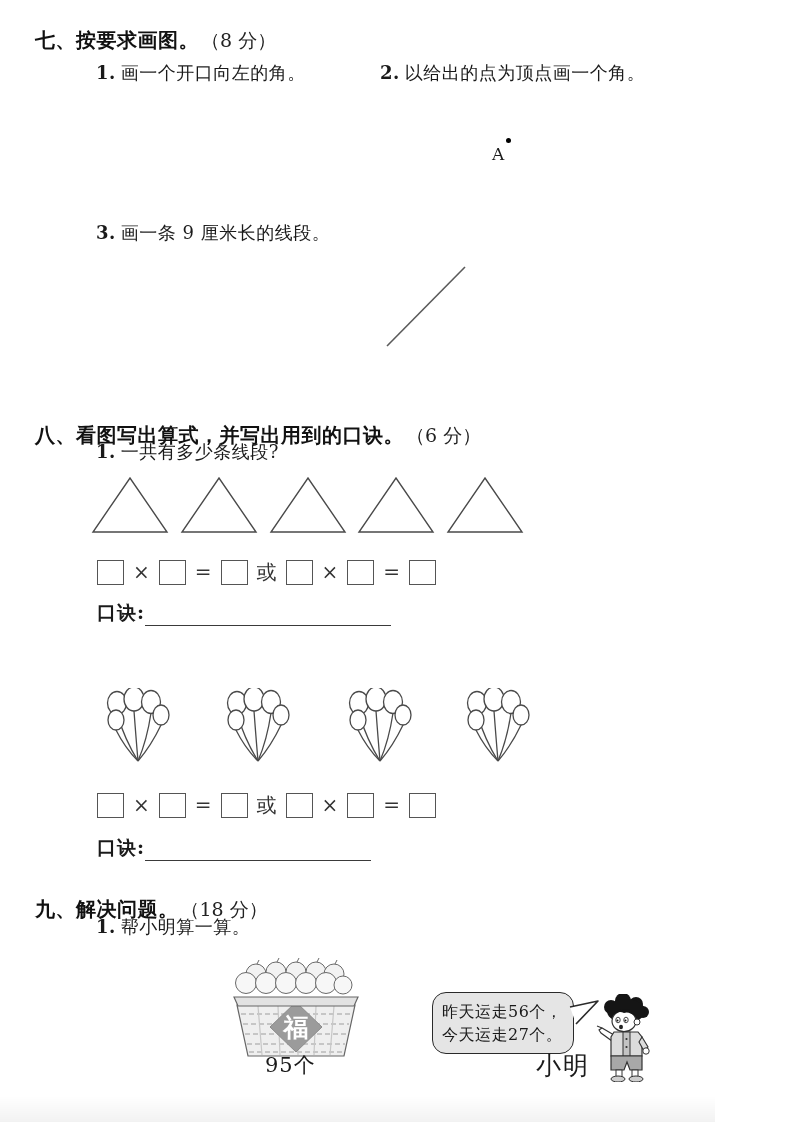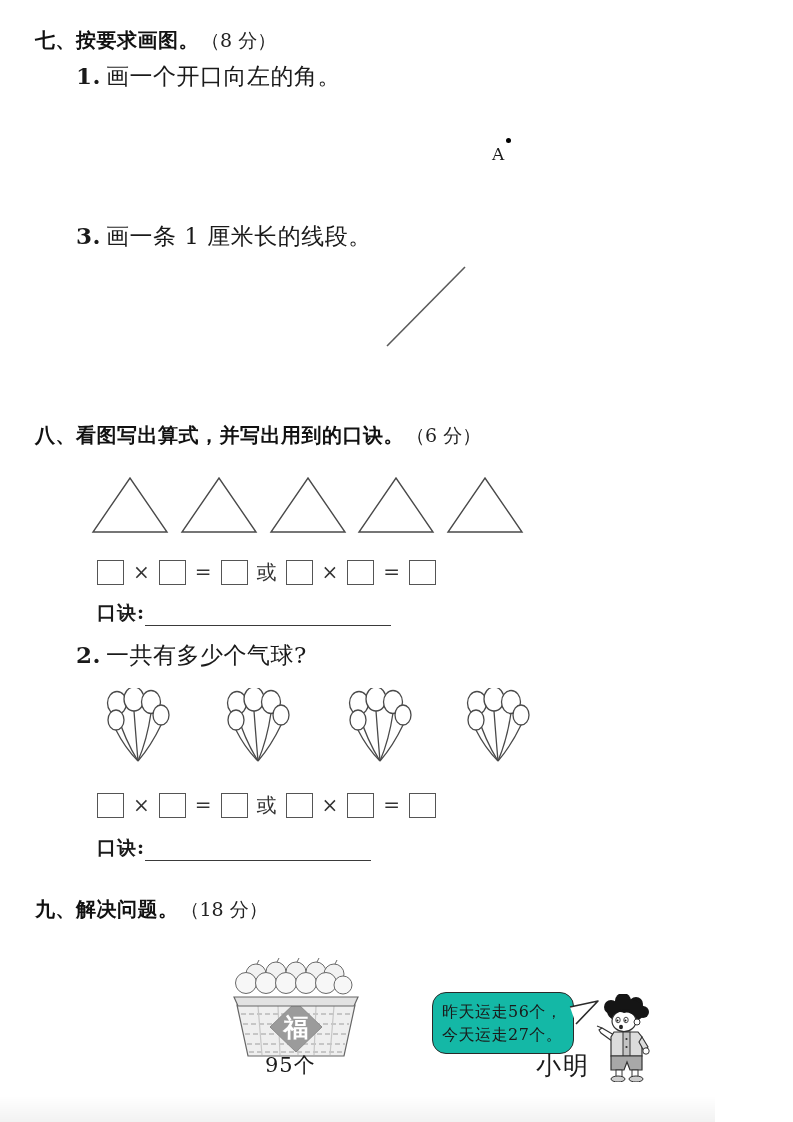--- a/index.html
+++ b/index.html
@@ -2,66 +2,72 @@
 <html><head>
 <meta charset="utf-8">
 <style>
   html,body{margin:0;padding:0;background:#fff;}
   .page{position:relative;width:715px;height:1122px;background:#ffffff;overflow:hidden;
         font-family:"DejaVu Serif", serif;color:#1a1a1a;}
   .abs{position:absolute;}
   .sec-title{white-space:nowrap;}
   .t-main{font-family:"DejaVu Sans", sans-serif;font-weight:700;font-size:20px;letter-spacing:.5px;color:#111;}
   .t-score{font-family:"DejaVu Serif", serif;font-weight:400;font-size:19px;margin-left:2px;color:#222;}
-  .item{font-size:23px;letter-spacing:.5px;white-space:nowrap;}
+  .item{font-size:18px;letter-spacing:.5px;white-space:nowrap;margin-left:20px;}
   .item .num{font-weight:700;margin-right:5px;}
   .point-dot{position:absolute;width:5px;height:5px;border-radius:50%;background:#000;}
   .point-label{position:absolute;font-size:17px;font-family:"DejaVu Serif", serif;}
   .eq-row{display:flex;align-items:center;gap:9px;height:28px;}
   .eqbox{width:27px;height:25px;border:1.7px solid #555;background:#fff;box-sizing:border-box;}
   .eq-sym{font-size:20px;color:#333;line-height:1;}
   .koujue{font-size:19px;letter-spacing:1px;white-space:nowrap;font-weight:bold;}
   .blank{display:inline-block;border-bottom:1.6px solid #3a3a3a;height:19px;vertical-align:bottom;}
   .count-label{font-size:21px;letter-spacing:1px;}
   .speech-bubble{position:absolute;left:432px;top:992px;width:122px;padding:7px 9px;
-                 border:1.7px solid #2a2a2a;border-radius:14px;background:#14b8a6;
+                 border:1.7px solid #2a2a2a;border-radius:14px;background:#e5e5e5;
                  font-size:16px;line-height:1.45;letter-spacing:.5px;white-space:nowrap;}
   .speaker{position:absolute;left:536px;top:1049px;font-size:25px;letter-spacing:2px;}
   .page-bottom-shade{position:absolute;left:0;right:0;bottom:0;height:26px;
                      background:linear-gradient(to bottom, rgba(0,0,0,0) 0%, rgba(0,0,0,0.05) 100%);}
   svg{display:block;}
 </style>
 </head>
 <body>
 
 <div class="page">
 
   <div class="abs sec-title" style="left:35px;top:27px">
     <span class="t-main">七、按要求画图。</span><span class="t-score">（8 分）</span>
   </div>
 
   <div class="abs item" style="left:76px;top:61px">
     <span class="num">1.</span><span>画一个开口向左的角。</span>
   </div>
+  <div class="abs item" style="left:360px;top:61px">
+    <span class="num">2.</span><span>以给出的点为顶点画一个角。</span>
+  </div>
 
   <div class="point-dot" style="left:506px;top:138px"></div>
   <div class="point-label" style="left:492px;top:144px">A</div>
 
   <div class="abs item" style="left:76px;top:221px">
-    <span class="num">3.</span><span>画一条 1 厘米长的线段。</span>
+    <span class="num">3.</span><span>画一条 9 厘米长的线段。</span>
   </div>
 
   <svg class="abs" style="left:383px;top:262px" width="88" height="90" viewBox="0 0 88 90">
     <line x1="4" y1="84" x2="82" y2="5" stroke="#5a5a5a" stroke-width="1.6"></line>
   </svg>
 
   <div class="abs sec-title" style="left:35px;top:422px">
     <span class="t-main">八、看图写出算式，并写出用到的口诀。</span><span class="t-score">（6 分）</span>
   </div>
 
+  <div class="abs item" style="left:76px;top:440px">
+    <span class="num">1.</span><span>一共有多少条线段?</span>
+  </div>
 
   <svg class="abs" style="left:90px;top:470px" width="445" height="70" viewBox="0 0 445 70" fill="none" stroke="#4a4a4a" stroke-width="1.4">
     <path d="M3,62 L77,62 L40,8 Z"></path>
     <path d="M92,62 L166,62 L129,8 Z"></path>
     <path d="M181,62 L255,62 L218,8 Z"></path>
     <path d="M269,62 L343,62 L306,8 Z"></path>
     <path d="M358,62 L432,62 L395,8 Z"></path>
   </svg>
 
   <div class="abs eq-row" style="left:97px;top:558px">
@@ -75,23 +81,20 @@
     <span class="eq-sym">×</span>
     <span class="eqbox"></span>
     <span class="eq-sym">=</span>
     <span class="eqbox"></span>
   </div>
 
   <div class="abs koujue" style="left:97px;top:600px">
     <span>口诀:</span><span class="blank" style="width:246px"></span>
   </div>
 
-  <div class="abs item" style="left:76px;top:640px">
-    <span class="num">2.</span><span>一共有多少个气球?</span>
-  </div>
 
   <svg class="abs" style="left:93px;top:688px" width="445" height="80" viewBox="0 0 445 80" xmlns="http://www.w3.org/2000/svg" xmlns:xlink="http://www.w3.org/1999/xlink">
     <defs>
       <g id="bunch" fill="#ffffff" stroke="#4a4a4a" stroke-width="1.3">
         <path d="M16,26 Q24,52 37,73" fill="none"></path>
         <path d="M33,23 Q35,50 37,73" fill="none"></path>
         <path d="M50,25 Q46,52 37,73" fill="none"></path>
         <path d="M60,37 Q50,58 37,73" fill="none"></path>
         <path d="M15,42 Q24,60 37,73" fill="none"></path>
         <ellipse cx="16" cy="15" rx="9.5" ry="11.5"></ellipse>
@@ -122,20 +125,23 @@
   </div>
 
   <div class="abs koujue" style="left:97px;top:835px">
     <span>口诀:</span><span class="blank" style="width:226px"></span>
   </div>
 
   <div class="abs sec-title" style="left:35px;top:896px">
     <span class="t-main">九、解决问题。</span><span class="t-score">（18 分）</span>
   </div>
 
+  <div class="abs item" style="left:76px;top:915px">
+    <span class="num">1.</span><span>帮小明算一算。</span>
+  </div>
 
   <svg class="abs" style="left:228px;top:956px" width="136" height="104" viewBox="0 0 136 104">
     <g stroke="#6a6a6a" stroke-width="1">
       <line x1="28" y1="10" x2="31" y2="4"></line>
         <line x1="48" y1="8" x2="51" y2="2"></line>
       <line x1="68" y1="8" x2="71" y2="2"></line>
         <line x1="88" y1="8" x2="91" y2="2"></line>
       <line x1="106" y1="10" x2="109" y2="4"></line>
       <circle cx="28" cy="18" r="10" fill="#f2f2f2"></circle>
       <circle cx="48" cy="16" r="10" fill="#f2f2f2"></circle>

